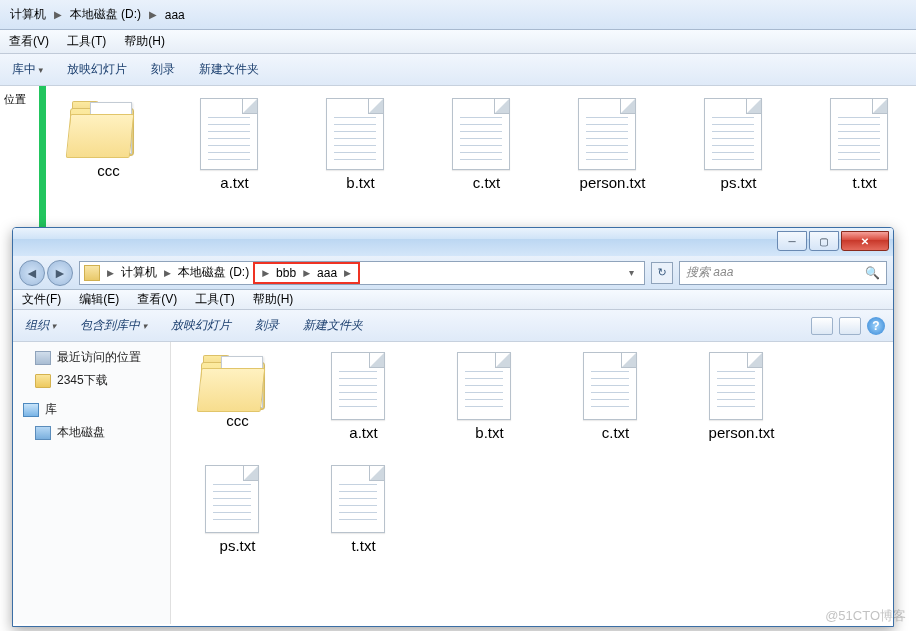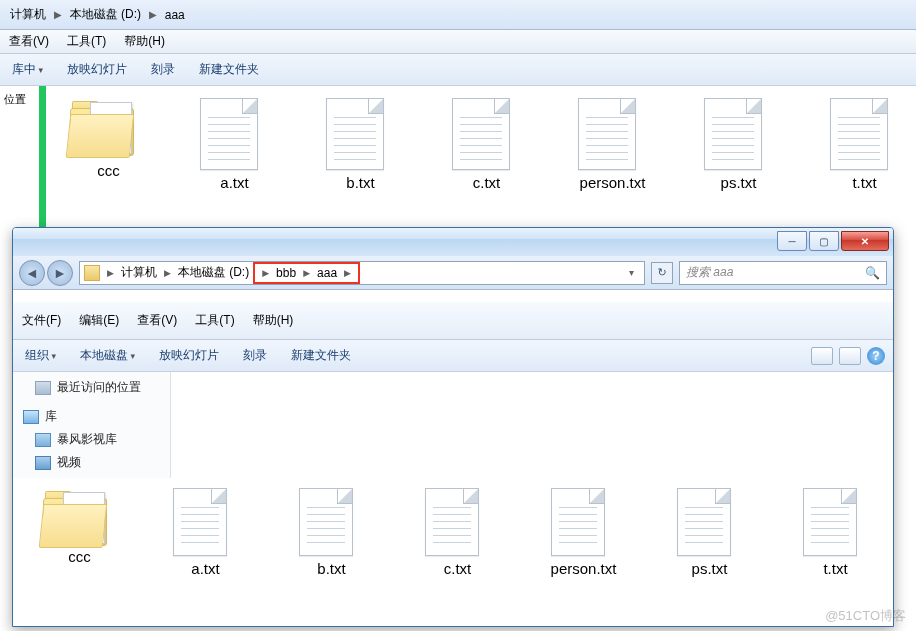--- a/index.html
+++ b/index.html
@@ -47,31 +47,31 @@
 .addrbar .aicon { width: 16px; height: 16px; background: linear-gradient(#f9e6a8, #e9c96a); border: 1px solid #d0b050; margin-right: 4px; }
 .addr-flow { display: flex; align-items: center; height: 100%; flex: 1; min-width: 0; }
 .addr-flow .seg { padding: 0 4px; }
 .addr-flow .tri2 { color: #606060; padding: 0 3px; font-size: 9px; }
 .redbox { border: 2px solid #ef3323; padding: 0 4px; height: 22px; display: flex; align-items: center; }
 .addr-dd { padding: 0 6px; color: #666; font-size: 10px; }
 .refresh { width: 22px; height: 22px; border: 1px solid #8fa3bb; background: #eaf1fa; display: flex; align-items: center; justify-content: center; color: #33557a; font-size: 11px; }
 .searchbox { width: 208px; height: 24px; background: #fff; border: 1px solid #8fa3bb; display: flex; align-items: center; padding: 0 6px; color: #8a8a8a; font-style: italic; gap: 16px; }
 .searchbox .sico { margin-left: auto; font-style: normal; color: #3a6aa8; }
 
-.w2-menu { height: 38px; background: linear-gradient(#f6faff, #e6eef8); display: flex; align-items: center; border-bottom: 1px solid #c0cad8; margin-top: 12px; }
+.w2-menu { height: 20px; background: linear-gradient(#f6faff, #e6eef8); display: flex; align-items: center; border-bottom: 1px solid #c0cad8; }
 .w2-menu span { padding: 2px 9px; }
 
 .w2-toolbar { height: 32px; background: linear-gradient(#f1f6fd, #dfeaf8); display: flex; align-items: center; border-bottom: 1px solid #c7d1de; }
-.w2-toolbar .titem { padding: 4px 12px; color: #1a3e6e; }
+.w2-toolbar .titem { padding: 4px 12px; color: #1a3e6e; font-style: italic; }
 .w2-toolbar .dd::after { content: " ▾"; font-size: 9px; color: #555; }
 .w2-toolbar .right { margin-left: auto; display: flex; align-items: center; gap: 6px; padding-right: 8px; }
 .tbicon { width: 22px; height: 18px; border: 1px solid #9db2cb; background: linear-gradient(#fff, #dde8f5); border-radius: 2px; }
 .tbhelp { width: 18px; height: 18px; border-radius: 50%; background: radial-gradient(#9fd3fb, #2f82d4); color: #fff; display: flex; align-items: center; justify-content: center; font-weight: bold; font-size: 12px; }
 
-.w2-body { display: flex; height: calc(100% - 28px - 34px - 22px - 32px); flex-direction: column; }
+.w2-body { display: flex; height: calc(100% - 28px - 34px - 22px - 32px); }
 .w2-side { width: 158px; border-right: 1px solid #e0e0e0; background: #fafbfc; padding: 4px 0; overflow: hidden; }
 .tree-item { display: flex; align-items: center; gap: 6px; padding: 3px 6px 3px 22px; font-size: 12px; color: #222; }
 .tree-item.root { padding-left: 10px; margin-top: 6px; }
 .tico { width: 16px; height: 14px; flex-shrink: 0; }
 .tico.fld { background: linear-gradient(#fae59c, #edc95e); border: 1px solid #d4b24f; border-radius: 1px; }
 .tico.hist { background: linear-gradient(#d0ddeb, #a9bdd3); border: 1px solid #8fa3bb; }
 .tico.desk { background: linear-gradient(#6bb0e8, #2d7ac2); border: 1px solid #2d6aa2; }
 .tico.lib { background: linear-gradient(#c8e4fa, #79b4e6); border: 1px solid #4d89bf; }
 .tico.svn { background: linear-gradient(#ddd, #999); border: 1px solid #777; }
 .tico.vid { background: linear-gradient(#b6d8f5, #7aafdd); border: 1px solid #5a8cbb; }
@@ -205,48 +205,48 @@
   <div class="w2-menu">
     <span>文件(F)</span>
     <span>编辑(E)</span>
     <span>查看(V)</span>
     <span>工具(T)</span>
     <span>帮助(H)</span>
   </div>
 
   <div class="w2-toolbar">
     <span class="titem dd">组织</span>
-    <span class="titem dd">本地磁盘</span>
+    <span class="titem dd">包含到库中</span>
     <span class="titem">放映幻灯片</span>
     <span class="titem">刻录</span>
     <span class="titem">新建文件夹</span>
     <div class="right">
       <div class="tbicon"></div>
       <div class="tbicon"></div>
       <div class="tbhelp">?</div>
     </div>
   </div>
 
   <div class="w2-body">
     <div class="w2-side">
       <div class="tree-item">
           <div class="tico hist"></div>
           <span>最近访问的位置</span>
         </div>
+      <div class="tree-item">
+          <div class="tico fld"></div>
+          <span>2345下载</span>
+        </div>
       <div class="tree-item root">
           <div class="tico lib"></div>
           <span>库</span>
         </div>
       <div class="tree-item">
           <div class="tico vid"></div>
-          <span>暴风影视库</span>
-        </div>
-      <div class="tree-item">
-          <div class="tico vid2"></div>
-          <span>视频</span>
+          <span>本地磁盘</span>
         </div>
     </div>
     <div class="w2-files">
       <div class="file-grid">
         <div class="file-item">
           <div class="folder-ico">
               <div class="fold-tab"></div>
               <div class="fold-back"></div>
               <div class="paper"></div>
               <div class="fold-front"></div>

